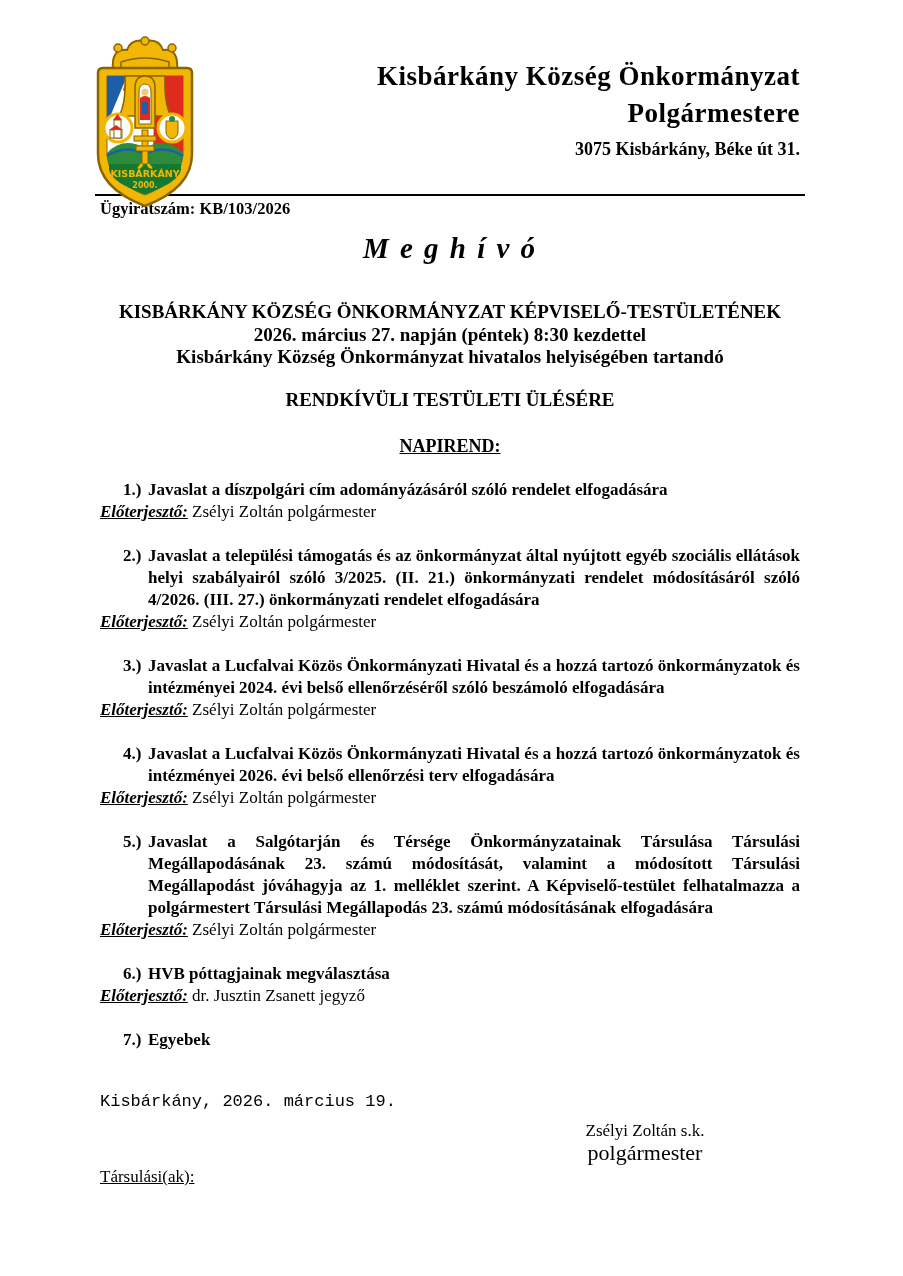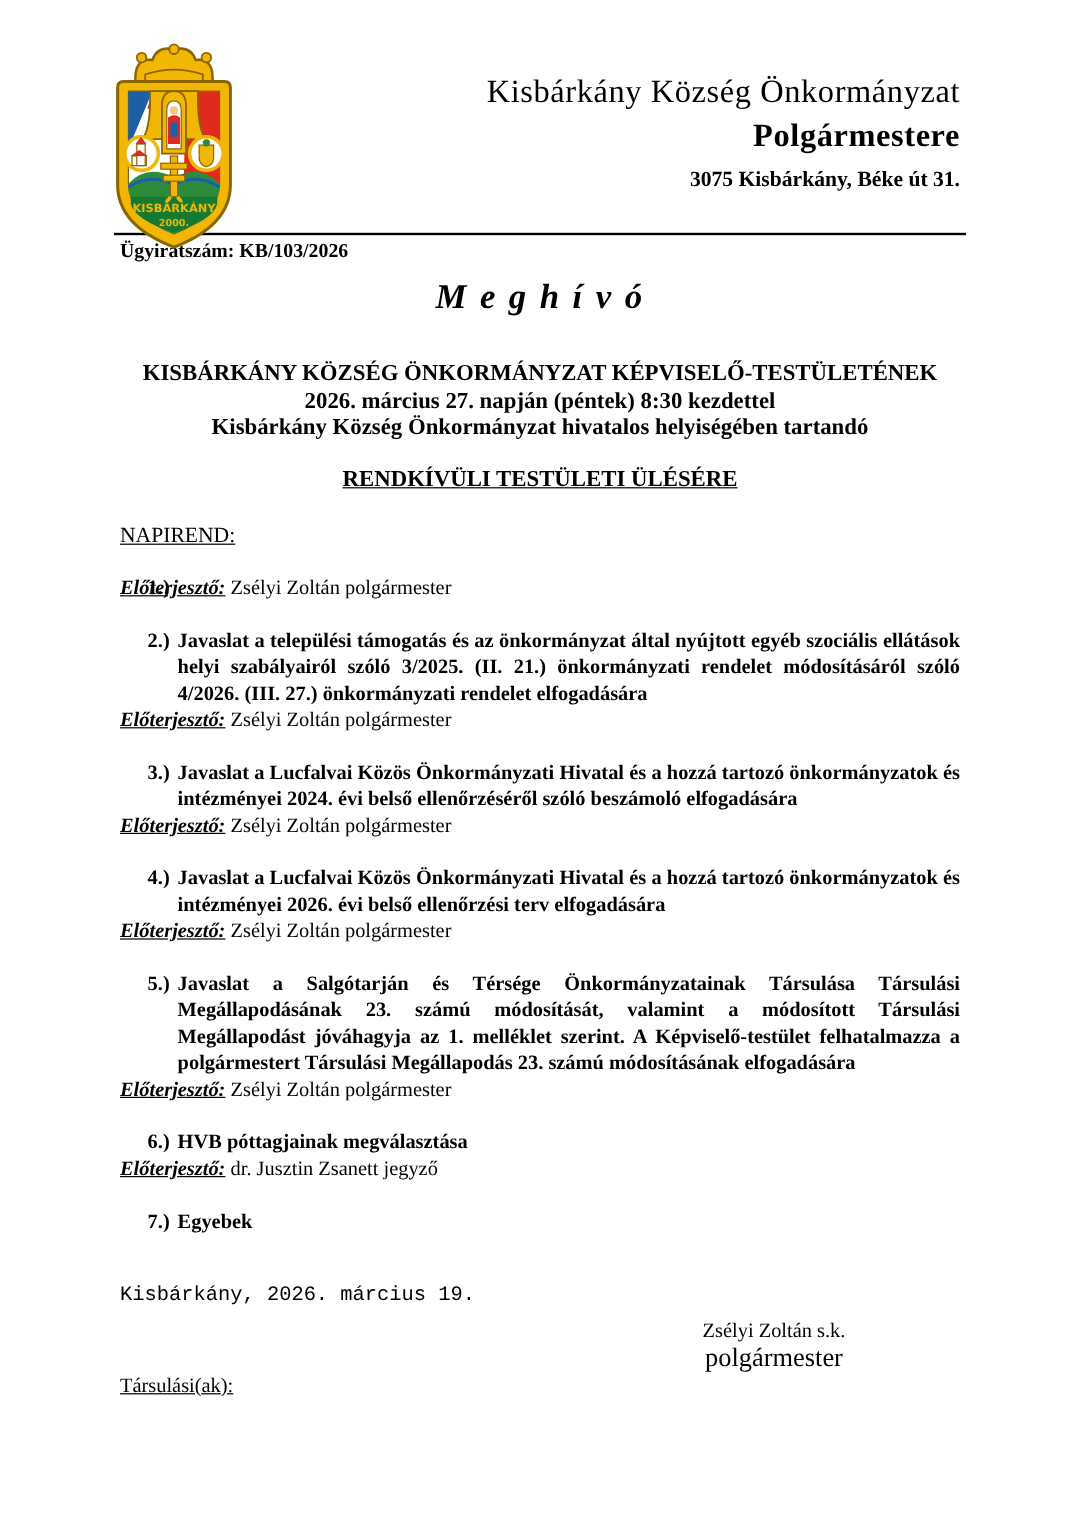--- a/index.html
+++ b/index.html
@@ -8,45 +8,45 @@
     width:903px;height:1276px;
     background:#ffffff;color:#000000;
     font-family:"Liberation Serif", serif;
     overflow:hidden;
   }
   .content{margin:0 103px 0 100px;}
 
   
   .emblem{position:absolute;left:85px;top:36px;width:120px;height:178px;}
   .header-text{padding-top:58px;text-align:right;}
-  .org-name{font-size:27px;font-weight:normal;line-height:37px;letter-spacing:.5px;}
+  .org-name{font-size:27px;font-weight:bold;line-height:37px;letter-spacing:.5px;}
   .org-role{font-size:27px;font-weight:bold;line-height:37px;letter-spacing:.5px;}
   .org-address{font-size:18px;font-weight:bold;line-height:23px;margin-top:6px;padding-left:16px;}
   .org-email{font-size:18px;font-weight:bold;line-height:23px;}
 
   .divider{border:none;border-top:2px solid #000;margin:33px -5px 0 -5px;}
 
   .case-line{font-size:16.5px;font-weight:bold;line-height:21px;margin-top:2px;}
 
   .doc-title{
     text-align:center;font-size:29px;font-weight:bold;font-style:italic;
     letter-spacing:2px;margin-top:12px;line-height:34px;
   }
 
   .intro{margin-top:36px;text-align:center;}
   .intro-line{font-size:19px;font-weight:bold;line-height:22.5px;}
   .intro-line.regular{font-weight:normal;}
   .session-title{
     text-align:center;font-size:19px;font-weight:bold;
-    text-decoration:underline;margin-top:19px;line-height:23px;
+    margin-top:19px;line-height:23px;
   }
 
   .agenda-heading{
-    font-size:18px;font-weight:normal;text-decoration:underline;
-    margin-top:24px;line-height:22px;
+    font-size:18px;font-weight:bold;text-decoration:underline;
+    margin-top:24px;line-height:22px;text-align:center;
   }
 
   .agenda-item{margin-top:22px;}
   .agenda-text{
     position:relative;margin-left:48px;
     font-size:17px;font-weight:bold;line-height:22px;
     text-align:justify;
   }
   .agenda-num{position:absolute;left:-25px;top:0;text-align:justify;}
   .agenda-item.no-justify .agenda-text{text-align:left;}
@@ -147,20 +147,21 @@
       <div class="intro-line">2026. március 27. napján (péntek) 8:30 kezdettel</div>
       <div class="intro-line">Kisbárkány Község Önkormányzat hivatalos helyiségében tartandó</div>
       <div class="session-title">RENDKÍVÜLI TESTÜLETI ÜLÉSÉRE</div>
     </div>
 
     <div class="agenda-heading">NAPIREND:</div>
 
     <div class="agenda-item">
       <div class="agenda-text">
         <span class="agenda-num">1.)</span>
+        <span>Javaslat a díszpolgári cím adományázásáról szóló rendelet elfogadására</span>
       </div>
       <div class="presenter-line">
         <span class="presenter-label">Előterjesztő:</span>
         <span class="presenter-name">Zsélyi Zoltán polgármester</span>
       </div>
     </div>
 
     <div class="agenda-item">
       <div class="agenda-text">
         <span class="agenda-num">2.)</span>

